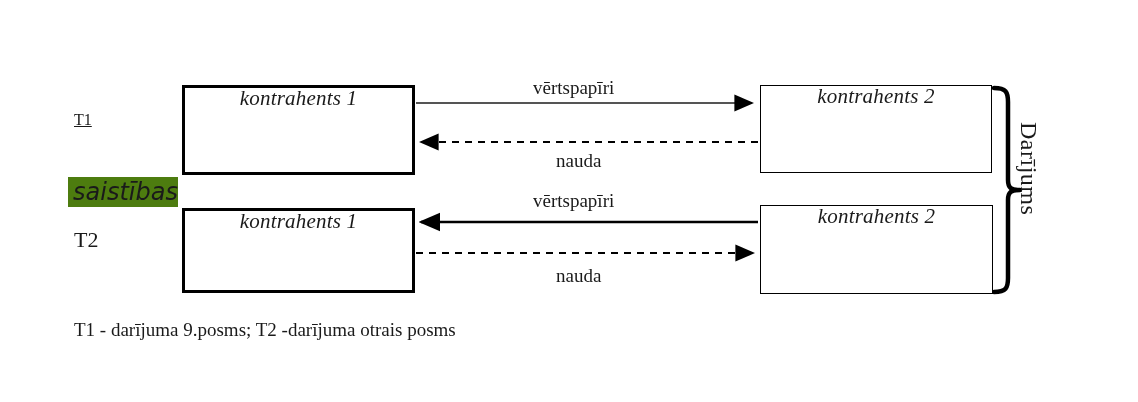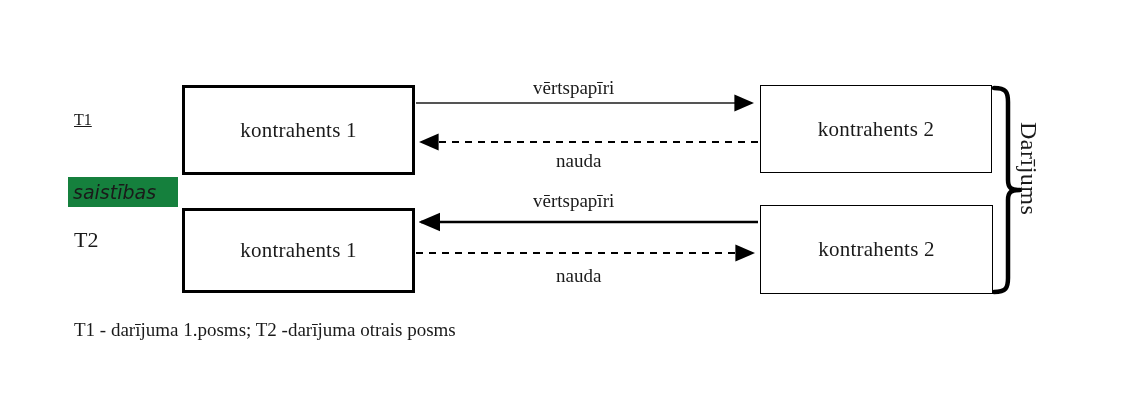--- a/index.html
+++ b/index.html
@@ -30,23 +30,23 @@
     width: 1138px;
     height: 402px;
     pointer-events: none;
   }
 
   
   .node-box {
     position: absolute;
     background: #ffffff;
     display: flex;
-    align-items: center;
     justify-content: center;
     box-sizing: border-box;
+    font-style: italic;
   }
   .node-box .node-label {
     font-size: 21px;
     line-height: 1;
     letter-spacing: .2px;
     white-space: nowrap;
   }
   .box-heavy {
     border: 3.5px solid #000000;
   }
@@ -66,23 +66,23 @@
     line-height: 1;
   }
   #row-label-t1 { left: 74px; top: 112px; font-size: 16px; text-decoration: underline; }
   #row-label-t2 { left: 74px; top: 229px; font-size: 22px; font-family: Liberation Serif, serif; }
 
   #obligation-label {
     left: 68px;
     top: 177px;
     width: 110px;
     height: 30px;
-    background: #15803d;
+    background: #4d7c0f;
     font-style: italic;
-    font-size: 19px;
+    font-size: 24px;
     font-family: "DejaVu Sans", "Liberation Sans", sans-serif;
     display: flex;
     align-items: center;
     padding-left: 5px;
     box-sizing: border-box;
   }
 
   #flow-label-t1-securities { left: 533px; top: 78px;  font-size: 19px; }
   #flow-label-t1-money      { left: 556px; top: 151px; font-size: 19px; }
   #flow-label-t2-securities { left: 533px; top: 191px; font-size: 19px; }
@@ -160,15 +160,15 @@
   <div class="node-box box-light" id="box-t2-right">
     <span class="node-label">kontrahents 2</span>
   </div>
 
   <div class="free-text" id="flow-label-t2-securities">vērtspapīri</div>
 
   <div class="free-text" id="flow-label-t2-money">nauda</div>
 
   <div class="free-text" id="brace-label">Darījums</div>
 
-  <div class="free-text" id="footnote">T1 - darījuma 1.posms; T2 -darījuma otrais posms</div>
+  <div class="free-text" id="footnote">T1 - darījuma 9.posms; T2 -darījuma otrais posms</div>
 
 </div>
 
 </body></html>

